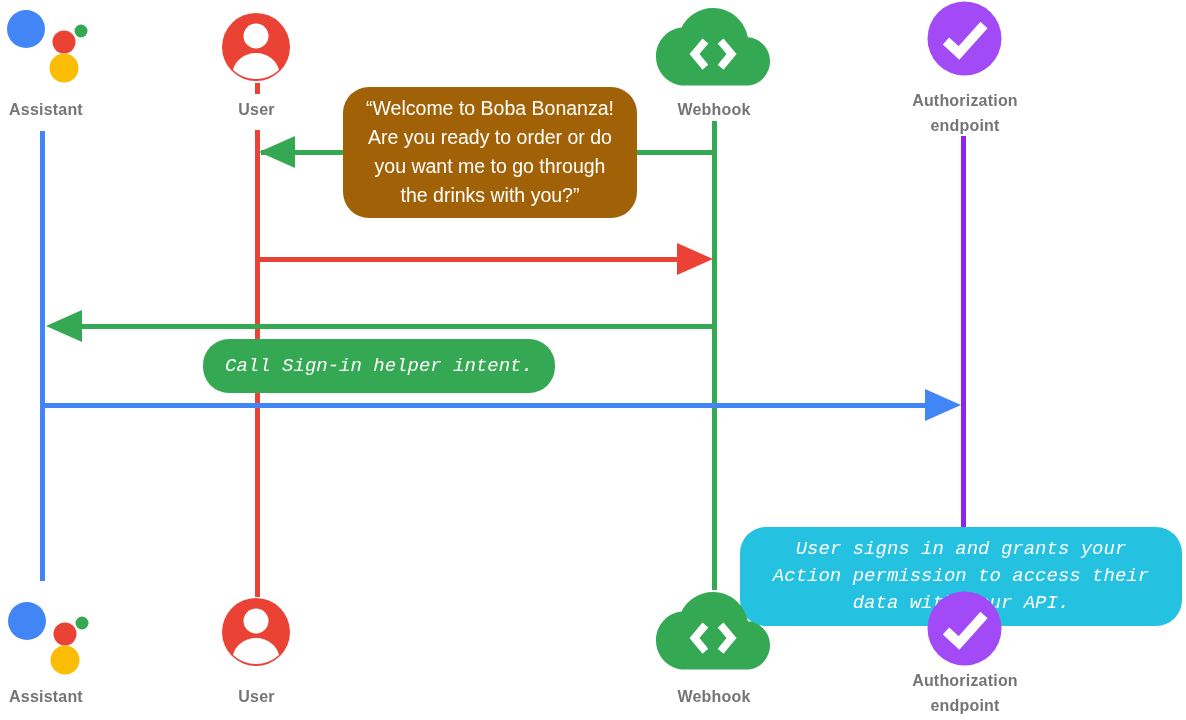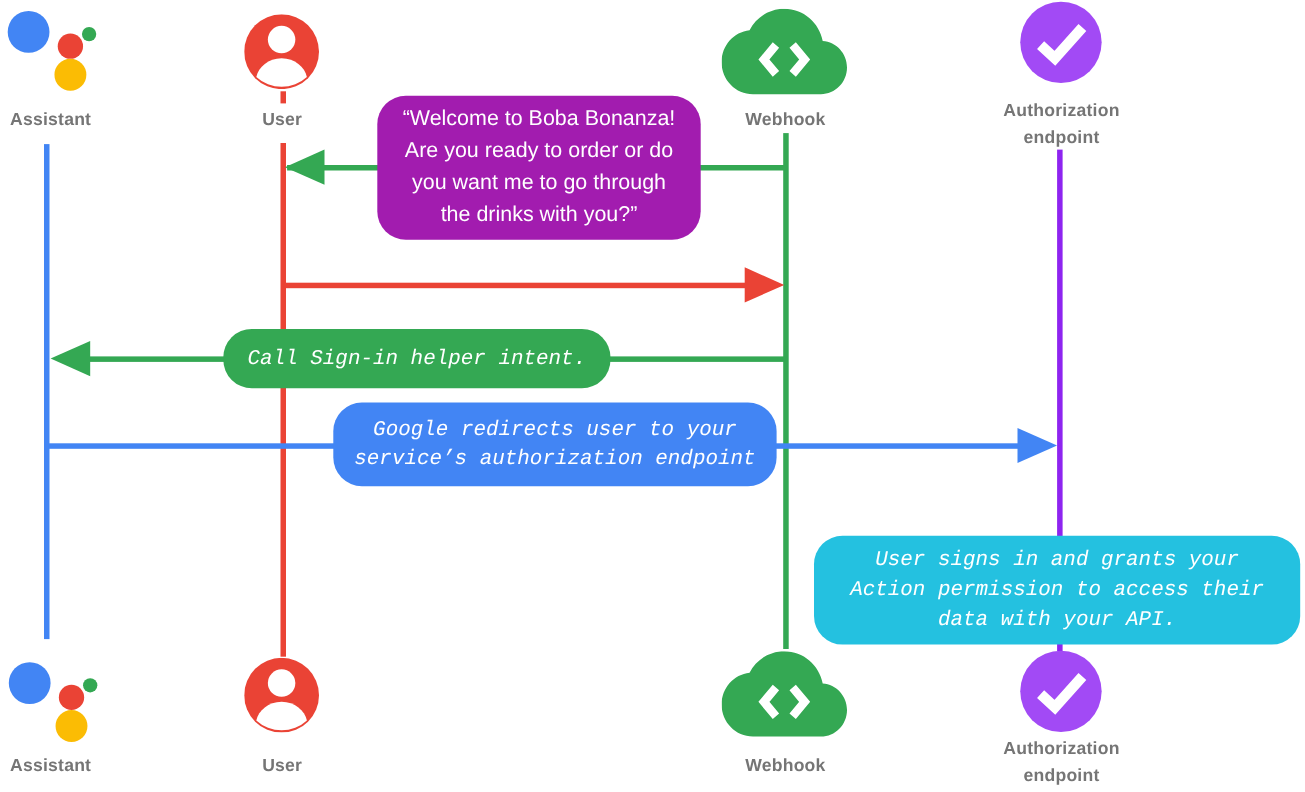--- a/index.html
+++ b/index.html
@@ -14,21 +14,21 @@
   
   .arrowhead{position:absolute;width:0;height:0;z-index:3;}
   .ah-left{border-top:16px solid transparent;border-bottom:16px solid transparent;border-right:36px solid #000;}
   .ah-right{border-top:16px solid transparent;border-bottom:16px solid transparent;border-left:36px solid #000;}
   
   .bubble{
     position:absolute;z-index:2;color:#fff;text-align:center;box-sizing:border-box;
     white-space:pre-line;
   }
   .bubble.sans{font-family:"Liberation Sans",sans-serif;font-size:19.5px;line-height:29px;}
-  .bubble.mono{font-family:"Liberation Mono","DejaVu Sans Mono",monospace;font-style:italic;font-size:19px;line-height:27px;}
+  .bubble.mono{font-family:"Liberation Mono","DejaVu Sans Mono",monospace;font-style:italic;font-size:19px;line-height:27px;margin-top:40px;}
   
   .actor-label{
     position:absolute;z-index:2;color:#757575;font-weight:700;font-size:16px;
     line-height:25px;text-align:center;letter-spacing:0.2px;
   }
   svg{position:absolute;z-index:2;display:block;}
 </style>
 </head>
 <body>
 
@@ -45,30 +45,28 @@
 
   <div class="msgline" style="left:258px;top:256.5px;width:424px;background:#EA4335;"></div>
   <div class="arrowhead ah-right" style="left:677px;top:243px;border-left-color:#EA4335;"></div>
 
   <div class="msgline" style="left:80px;top:323.5px;width:634px;background:#34A853;"></div>
   <div class="arrowhead ah-left" style="left:46px;top:310px;border-right-color:#34A853;"></div>
 
   <div class="msgline" style="left:44px;top:402.5px;width:884px;background:#4285F4;"></div>
   <div class="arrowhead ah-right" style="left:925px;top:389px;border-left-color:#4285F4;"></div>
 
-  <div class="bubble sans" style="left:343px;top:87px;width:294px;height:131px;border-radius:26px;background:#a21caf;padding-top:7px;">“Welcome to Boba Bonanza!
+  <div class="bubble sans" style="left:343px;top:87px;width:294px;height:131px;border-radius:26px;background:#a16207;padding-top:7px;">“Welcome to Boba Bonanza!
 Are you ready to order or do
 you want me to go through
 the drinks with you?”</div>
 
 
   <div class="bubble mono" style="left:203px;top:299px;width:352px;height:54px;border-radius:26px;background:#34A853;line-height:54px;">Call Sign-in helper intent.</div>
 
-  <div class="bubble mono" style="left:303px;top:366px;width:403px;height:76px;border-radius:26px;background:#4285F4;padding-top:11px;">Google redirects user to your
-service’s authorization endpoint</div>
 
   <div class="bubble mono" style="left:740px;top:487px;width:442px;height:99px;border-radius:26px;background:#24C1E0;padding-top:9px;">User signs in and grants your
 Action permission to access their
 data with your API.</div>
 
   <svg style="left:5px;top:9px;" width="85" height="75" viewBox="0 0 85 75">
     <circle cx="21" cy="20" r="19" fill="#4285F4"></circle>
     <circle cx="59" cy="33" r="11.5" fill="#EA4335"></circle>
     <circle cx="76" cy="22" r="6.5" fill="#34A853"></circle>
     <circle cx="59" cy="59" r="14.5" fill="#FBBC04"></circle>

